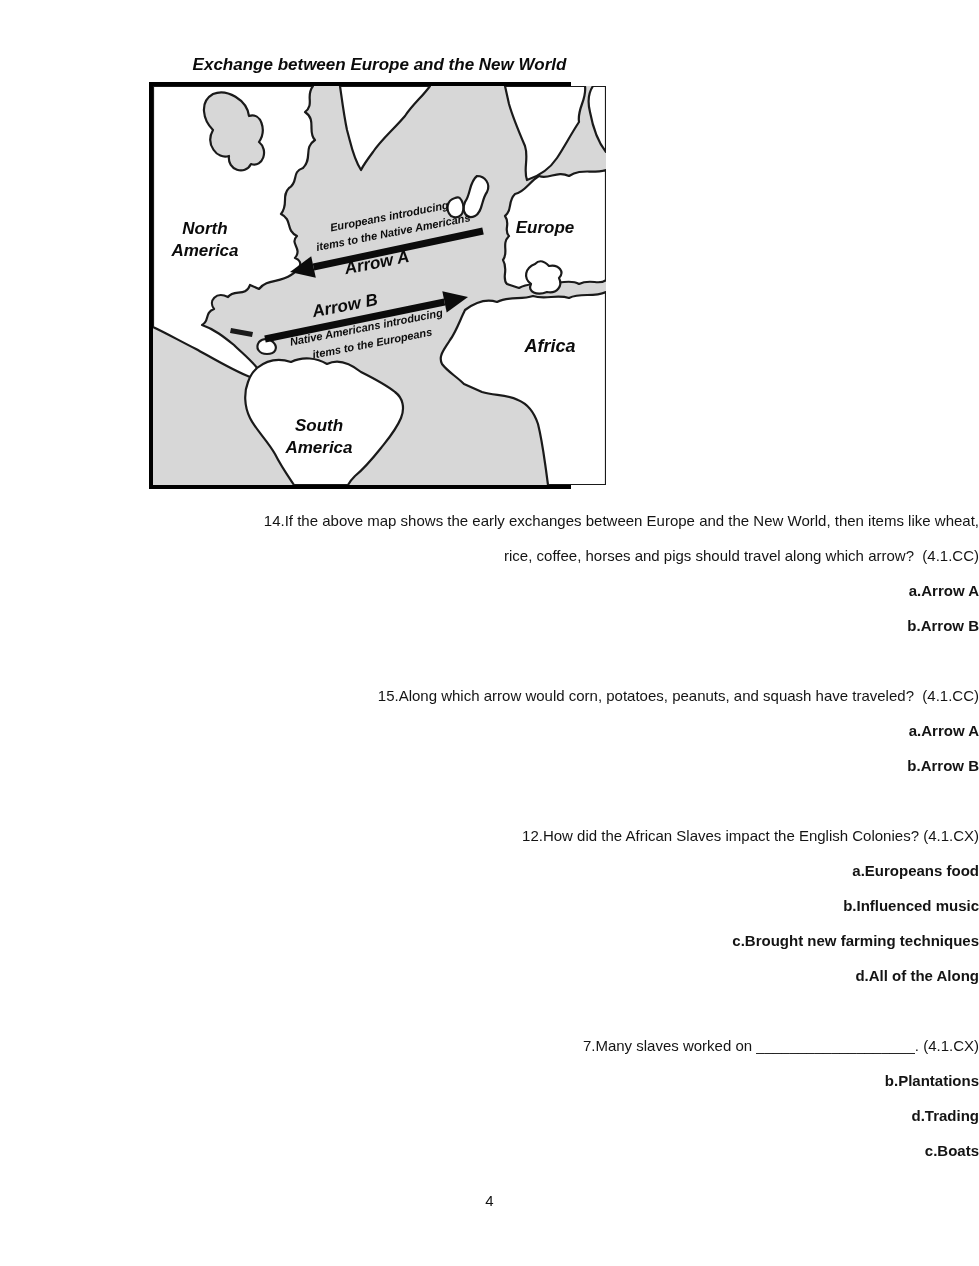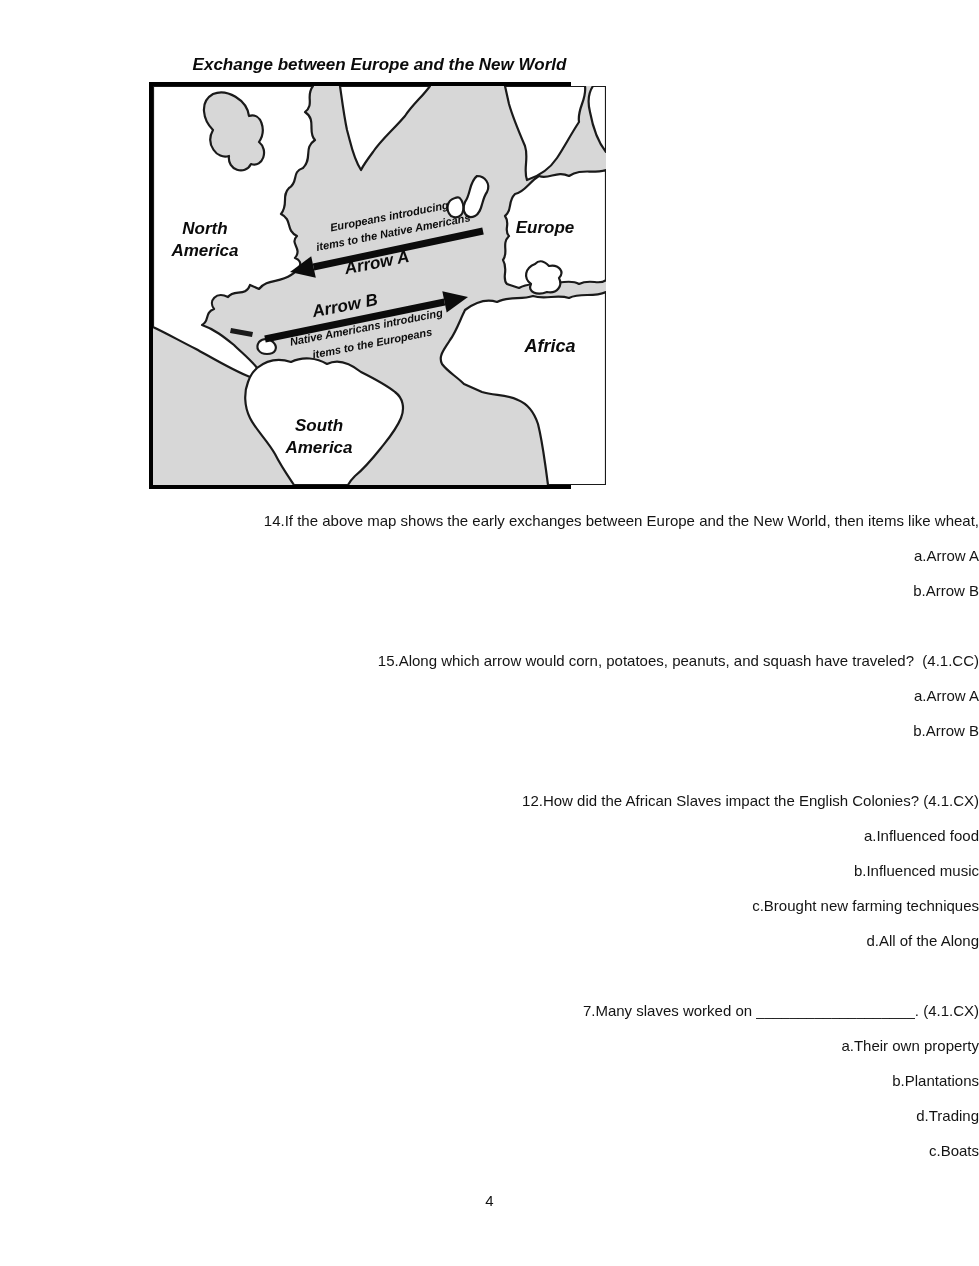--- a/index.html
+++ b/index.html
@@ -22,21 +22,21 @@
   .map-label{font-weight:bold;fill:#0b0b0b;font-size:17px;text-anchor:middle;font-family:"Liberation Sans",sans-serif;}
   .map-label.big{font-size:18px;}
   .arrow-shaft{stroke:#0b0b0b;stroke-width:7;fill:none;}
   .arrow-head{fill:#0b0b0b;}
   .arrow-name{font-weight:bold;fill:#0b0b0b;font-size:17px;text-anchor:middle;font-family:"Liberation Sans",sans-serif;}
   .arrow-caption{font-weight:bold;fill:#0b0b0b;font-size:11px;text-anchor:middle;font-family:"Liberation Sans",sans-serif;}
   .questions{margin:14px 0 0 80px;font-size:15px;text-align:right;}
   .qline{line-height:35px;white-space:pre;}
   .qnum{display:inline-block;width:31px;}
   .cont{padding-left:31px;}
-  .opt{line-height:35px;padding-left:67px;white-space:pre;}
+  .opt{line-height:35px;padding-left:67px;white-space:pre;font-weight:bold;}
   .letter{display:inline-block;width:27px;}
   .q17 .opt{padding-left:59px;}
   .q17 .letter{width:29px;}
   .gap{height:35px;}
   .page-num{text-align:center;font-size:15px;margin-top:24px;color:#141414;}
 </style>
 </head>
 <body>
 
 <div class="map-wrap">
@@ -107,43 +107,43 @@
       <text class="arrow-caption" transform="translate(214,245) rotate(-11)">Native Americans introducing</text>
       <text class="arrow-caption" transform="translate(220,261) rotate(-11)">items to the Europeans</text>
     </svg>
   </div>
 </div>
 
 <div class="questions">
 
   <div class="q">
     <div class="qline"><span class="qnum">14.</span><span>If the above map shows the early exchanges between Europe and the New World, then items like wheat,</span></div>
+    <div class="qline cont">rice, coffee, horses and pigs should travel along which arrow?  (4.1.CC)</div>
     <div class="opt"><span class="letter">a.</span><span>Arrow A</span></div>
     <div class="opt"><span class="letter">b.</span><span>Arrow B</span></div>
   </div>
   <div class="gap"></div>
 
   <div class="q">
     <div class="qline"><span class="qnum">15.</span><span>Along which arrow would corn, potatoes, peanuts, and squash have traveled?  (4.1.CC)</span></div>
     <div class="opt"><span class="letter">a.</span><span>Arrow A</span></div>
     <div class="opt"><span class="letter">b.</span><span>Arrow B</span></div>
   </div>
   <div class="gap"></div>
 
   <div class="q">
     <div class="qline"><span class="qnum">12.</span><span>How did the African Slaves impact the English Colonies? (4.1.CX)</span></div>
-    <div class="opt"><span class="letter">a.</span><span>Influenced food</span></div>
+    <div class="opt"><span class="letter">a.</span><span>Europeans food</span></div>
     <div class="opt"><span class="letter">b.</span><span>Influenced music</span></div>
     <div class="opt"><span class="letter">c.</span><span>Brought new farming techniques</span></div>
     <div class="opt"><span class="letter">d.</span><span>All of the Along</span></div>
   </div>
   <div class="gap"></div>
 
   <div class="q q17">
     <div class="qline"><span class="qnum">7.</span><span>Many slaves worked on ___________________. (4.1.CX)</span></div>
-    <div class="opt"><span class="letter">a.</span><span>Their own property</span></div>
     <div class="opt"><span class="letter">b.</span><span>Plantations</span></div>
     <div class="opt"><span class="letter">d.</span><span>Trading</span></div>
     <div class="opt"><span class="letter">c.</span><span>Boats</span></div>
   </div>
 </div>
 
 <div class="page-num">4</div>
 
 </body></html>

